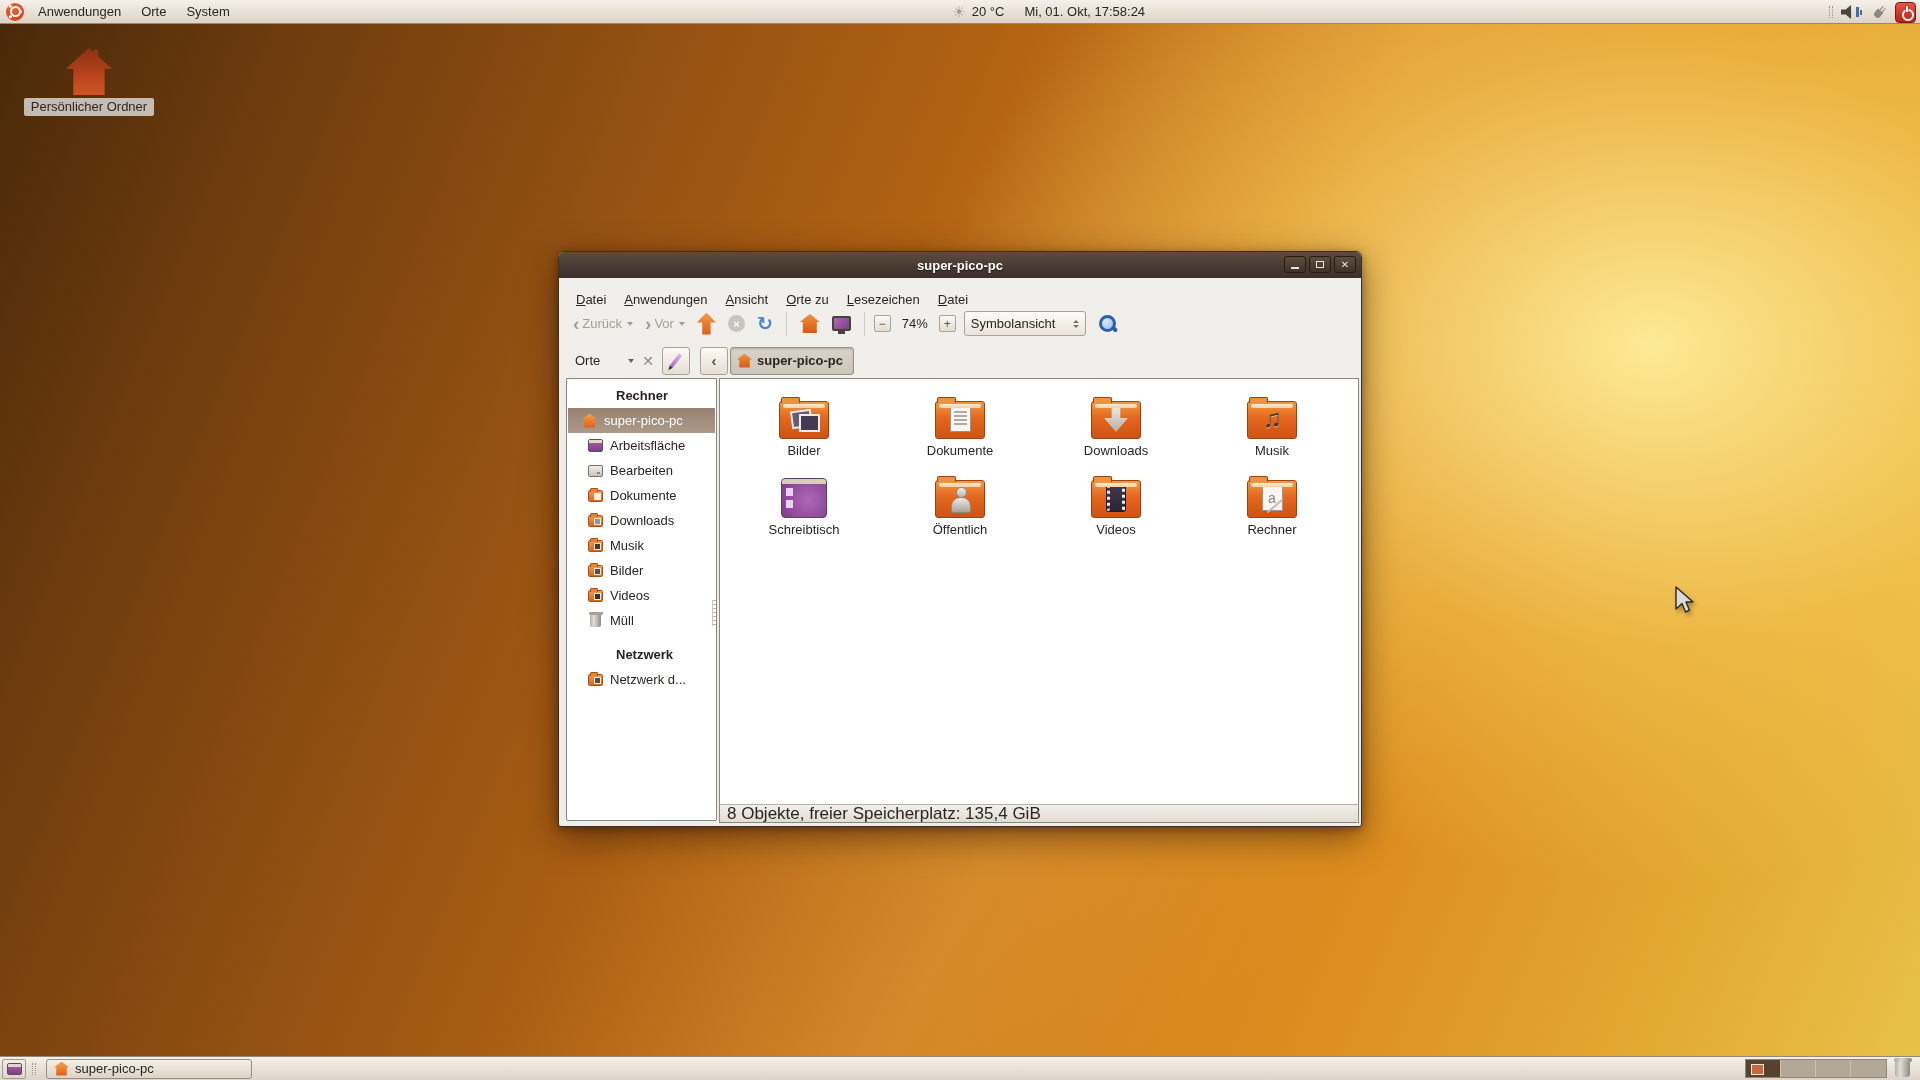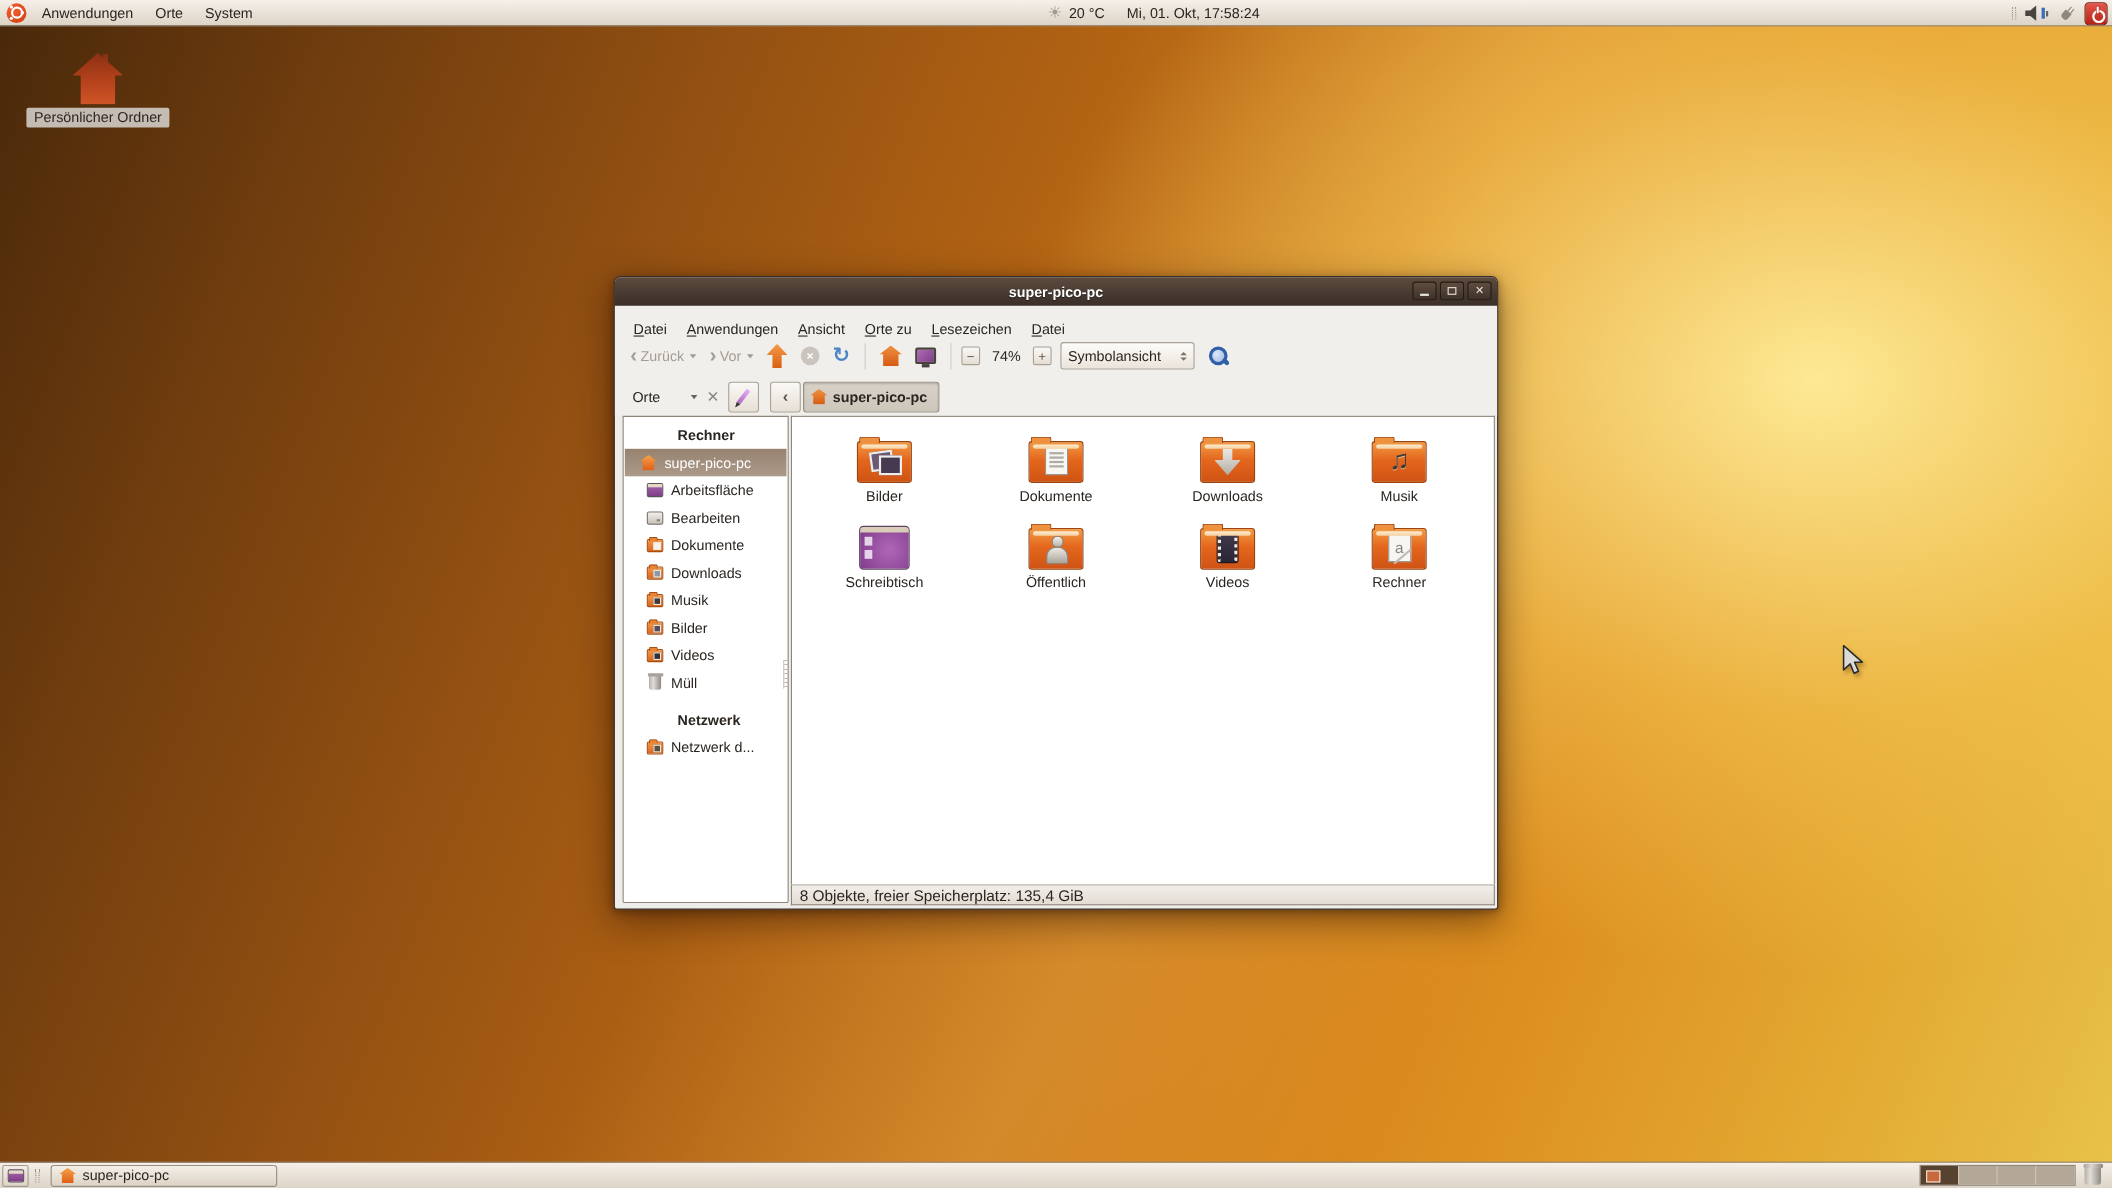--- a/index.html
+++ b/index.html
@@ -164,21 +164,21 @@
   .mini-trash { width:11px; height:13px; margin:0 2px; flex:none; position:relative;
     background:linear-gradient(90deg,#b5b0a8,#e2ded8 35%,#8f8a81); border-radius:1px 1px 2px 2px; }
   .mini-trash::before { content:""; position:absolute; left:-1.5px; top:-2px; width:14px; height:3px;
     background:#a8a39a; border-radius:1px; }
   .mini-homeicon { width:15px; height:14px; flex:none; background:linear-gradient(#f5a049,#e05c14);
     clip-path:polygon(50% 0%,100% 42%,85% 42%,85% 100%,15% 100%,15% 42%,0% 42%); }
   .mainpane { position:absolute; left:160px; top:126px; width:640px; height:426px;
     background:#fff; border:1px solid #8e867a; border-bottom:none; }
   .statusbar { position:absolute; left:160px; top:552px; width:640px; height:19px;
     background:linear-gradient(#f2efeb,#e2dcd2); border:1px solid #8e867a; border-top:1px solid #b8b1a5;
-    display:flex; align-items:center; padding-left:7px; font-size:14px; }
+    display:flex; align-items:center; padding-left:7px; font-size:17px; }
   
   .file-grid { display:grid; grid-template-columns:repeat(4,156px); padding:16px 0 0 6px; row-gap:16px; }
   .file-tile { display:flex; flex-direction:column; align-items:center; width:156px; }
   .big-folder { width:50px; height:38px; position:relative; border-radius:3px; margin-top:6px;
     background:linear-gradient(#f29a44,#e4661d 45%,#cf5314); border:1px solid #9c4410;
     display:flex; align-items:center; justify-content:center; }
   .big-folder::before { content:""; position:absolute; left:1px; top:-5px; width:17px; height:5px;
     background:#ef9240; border:1px solid #9c4410; border-bottom:none; border-radius:2px 2px 0 0; }
   .big-folder::after { content:""; position:absolute; left:3px; top:2px; right:3px; height:4px;
     background:linear-gradient(#fbeed2,#f6cfa0); border-radius:2px; }

